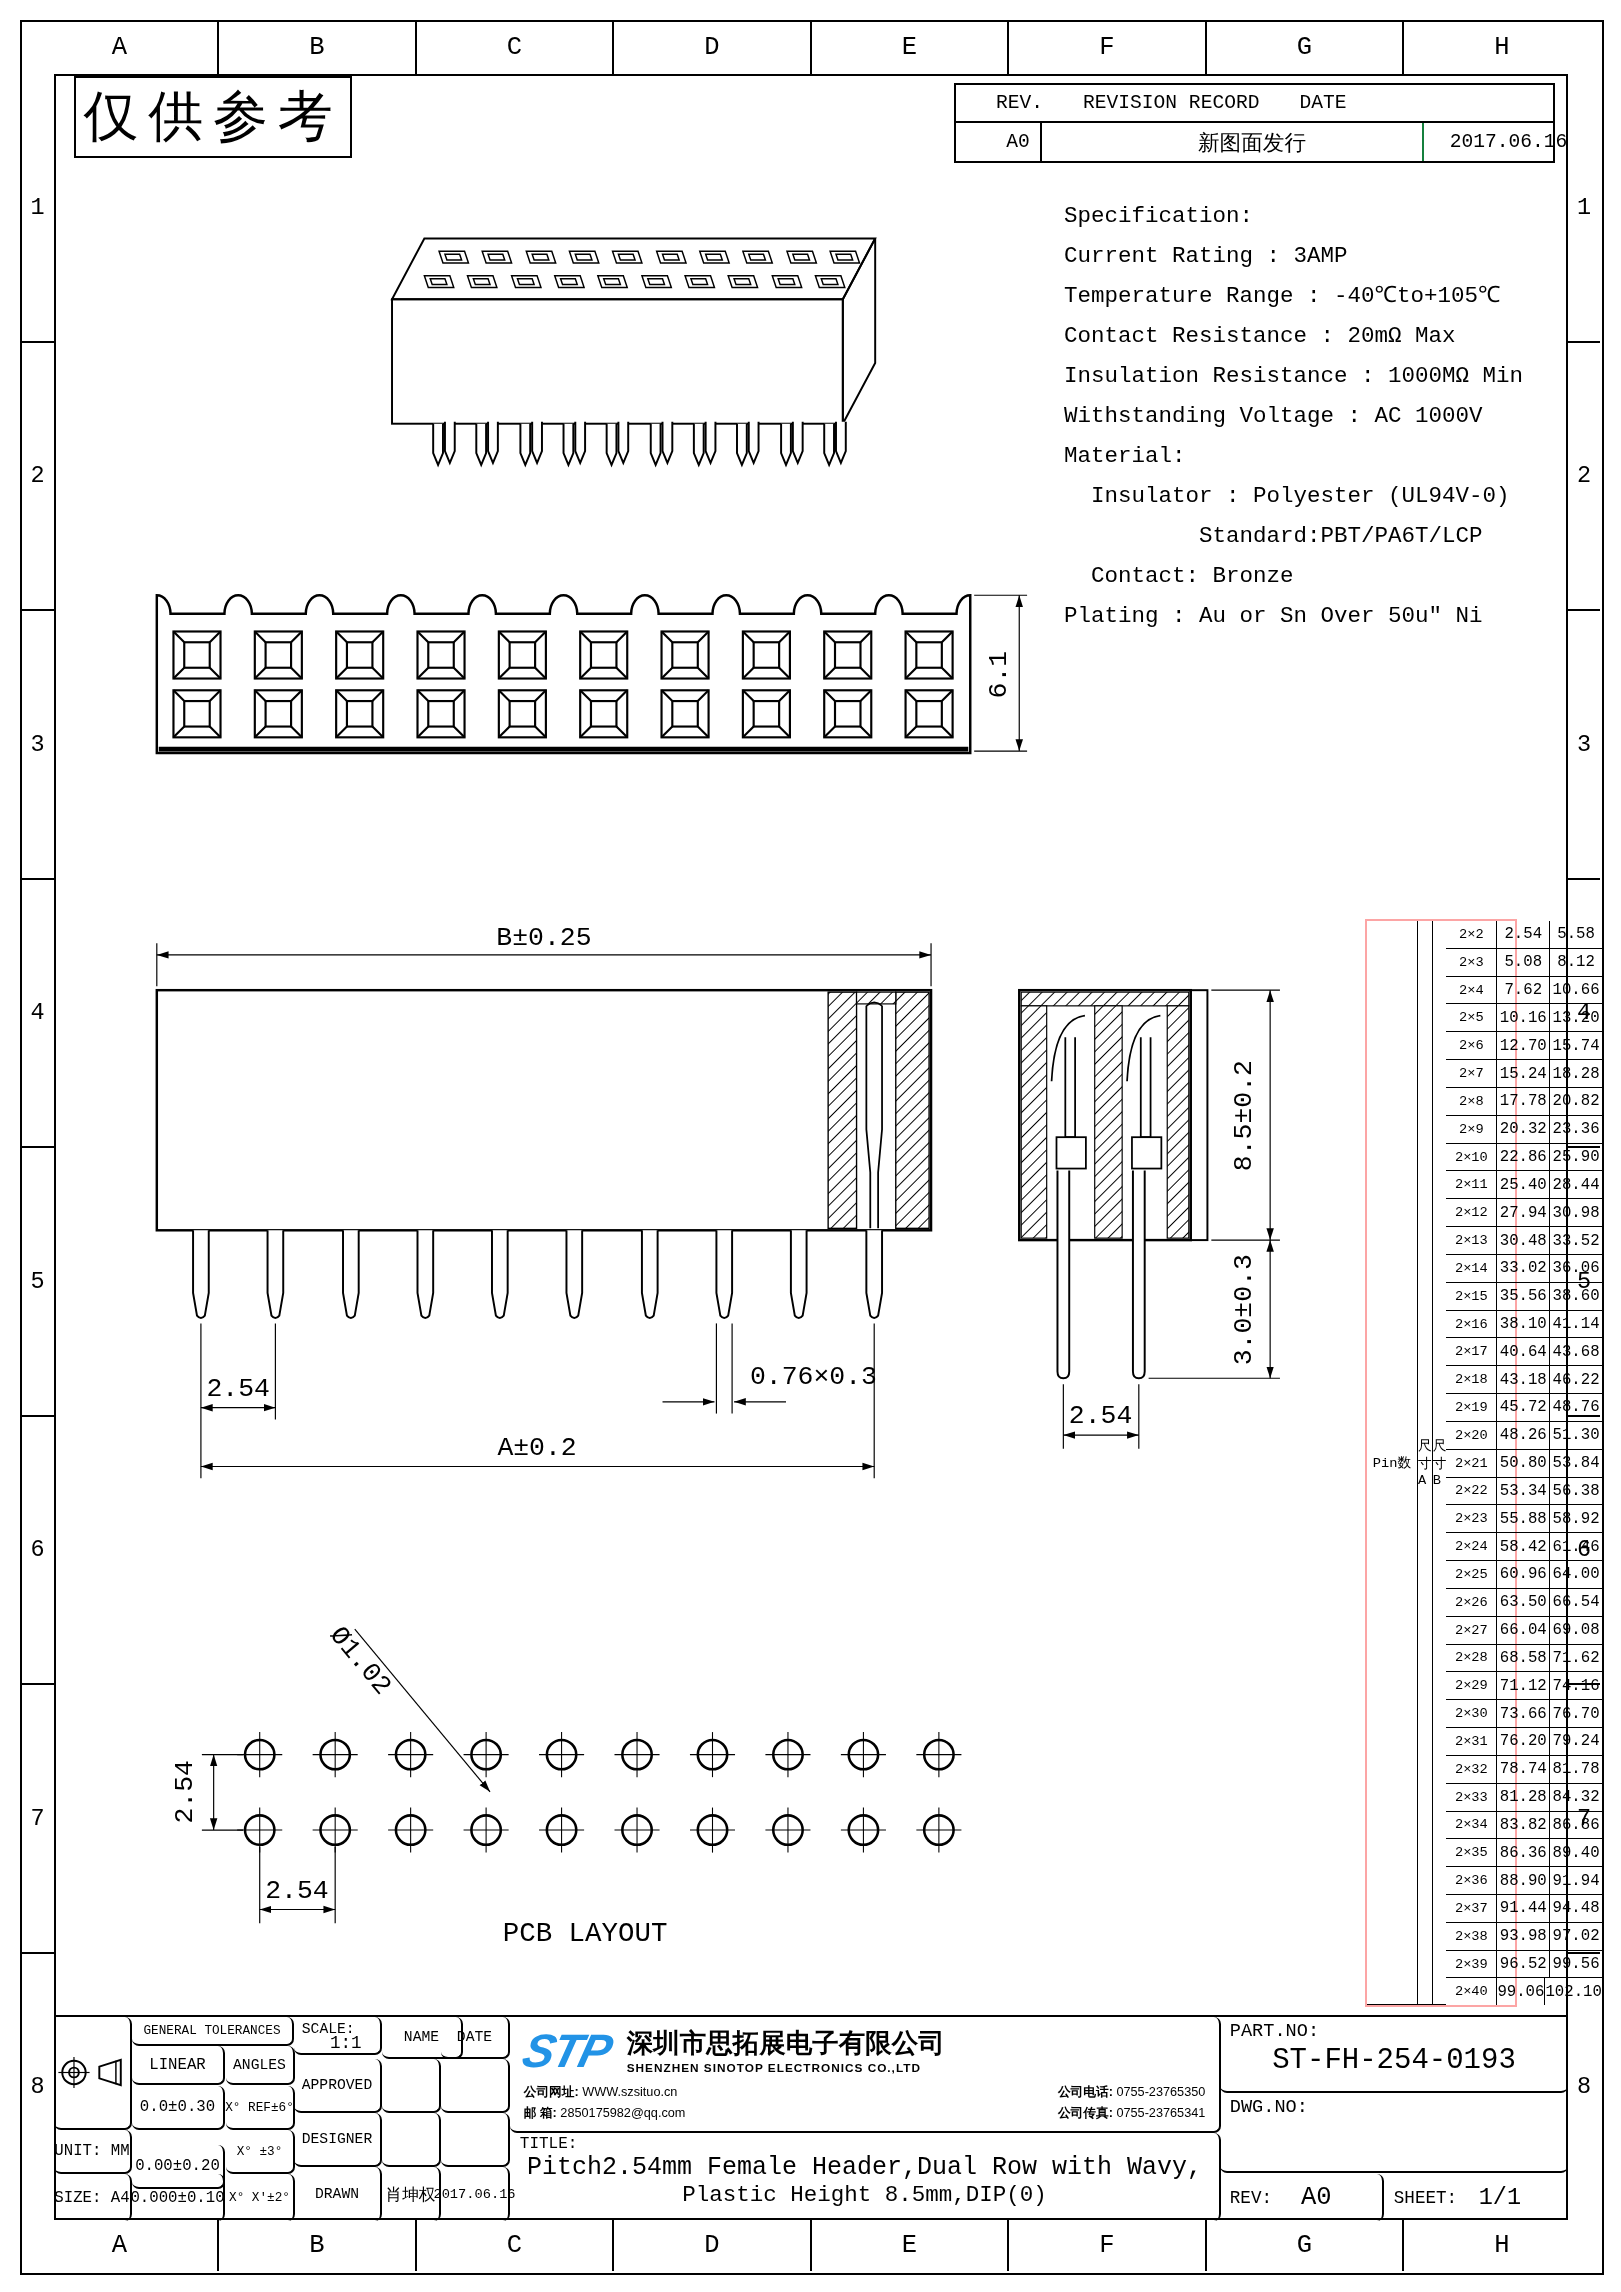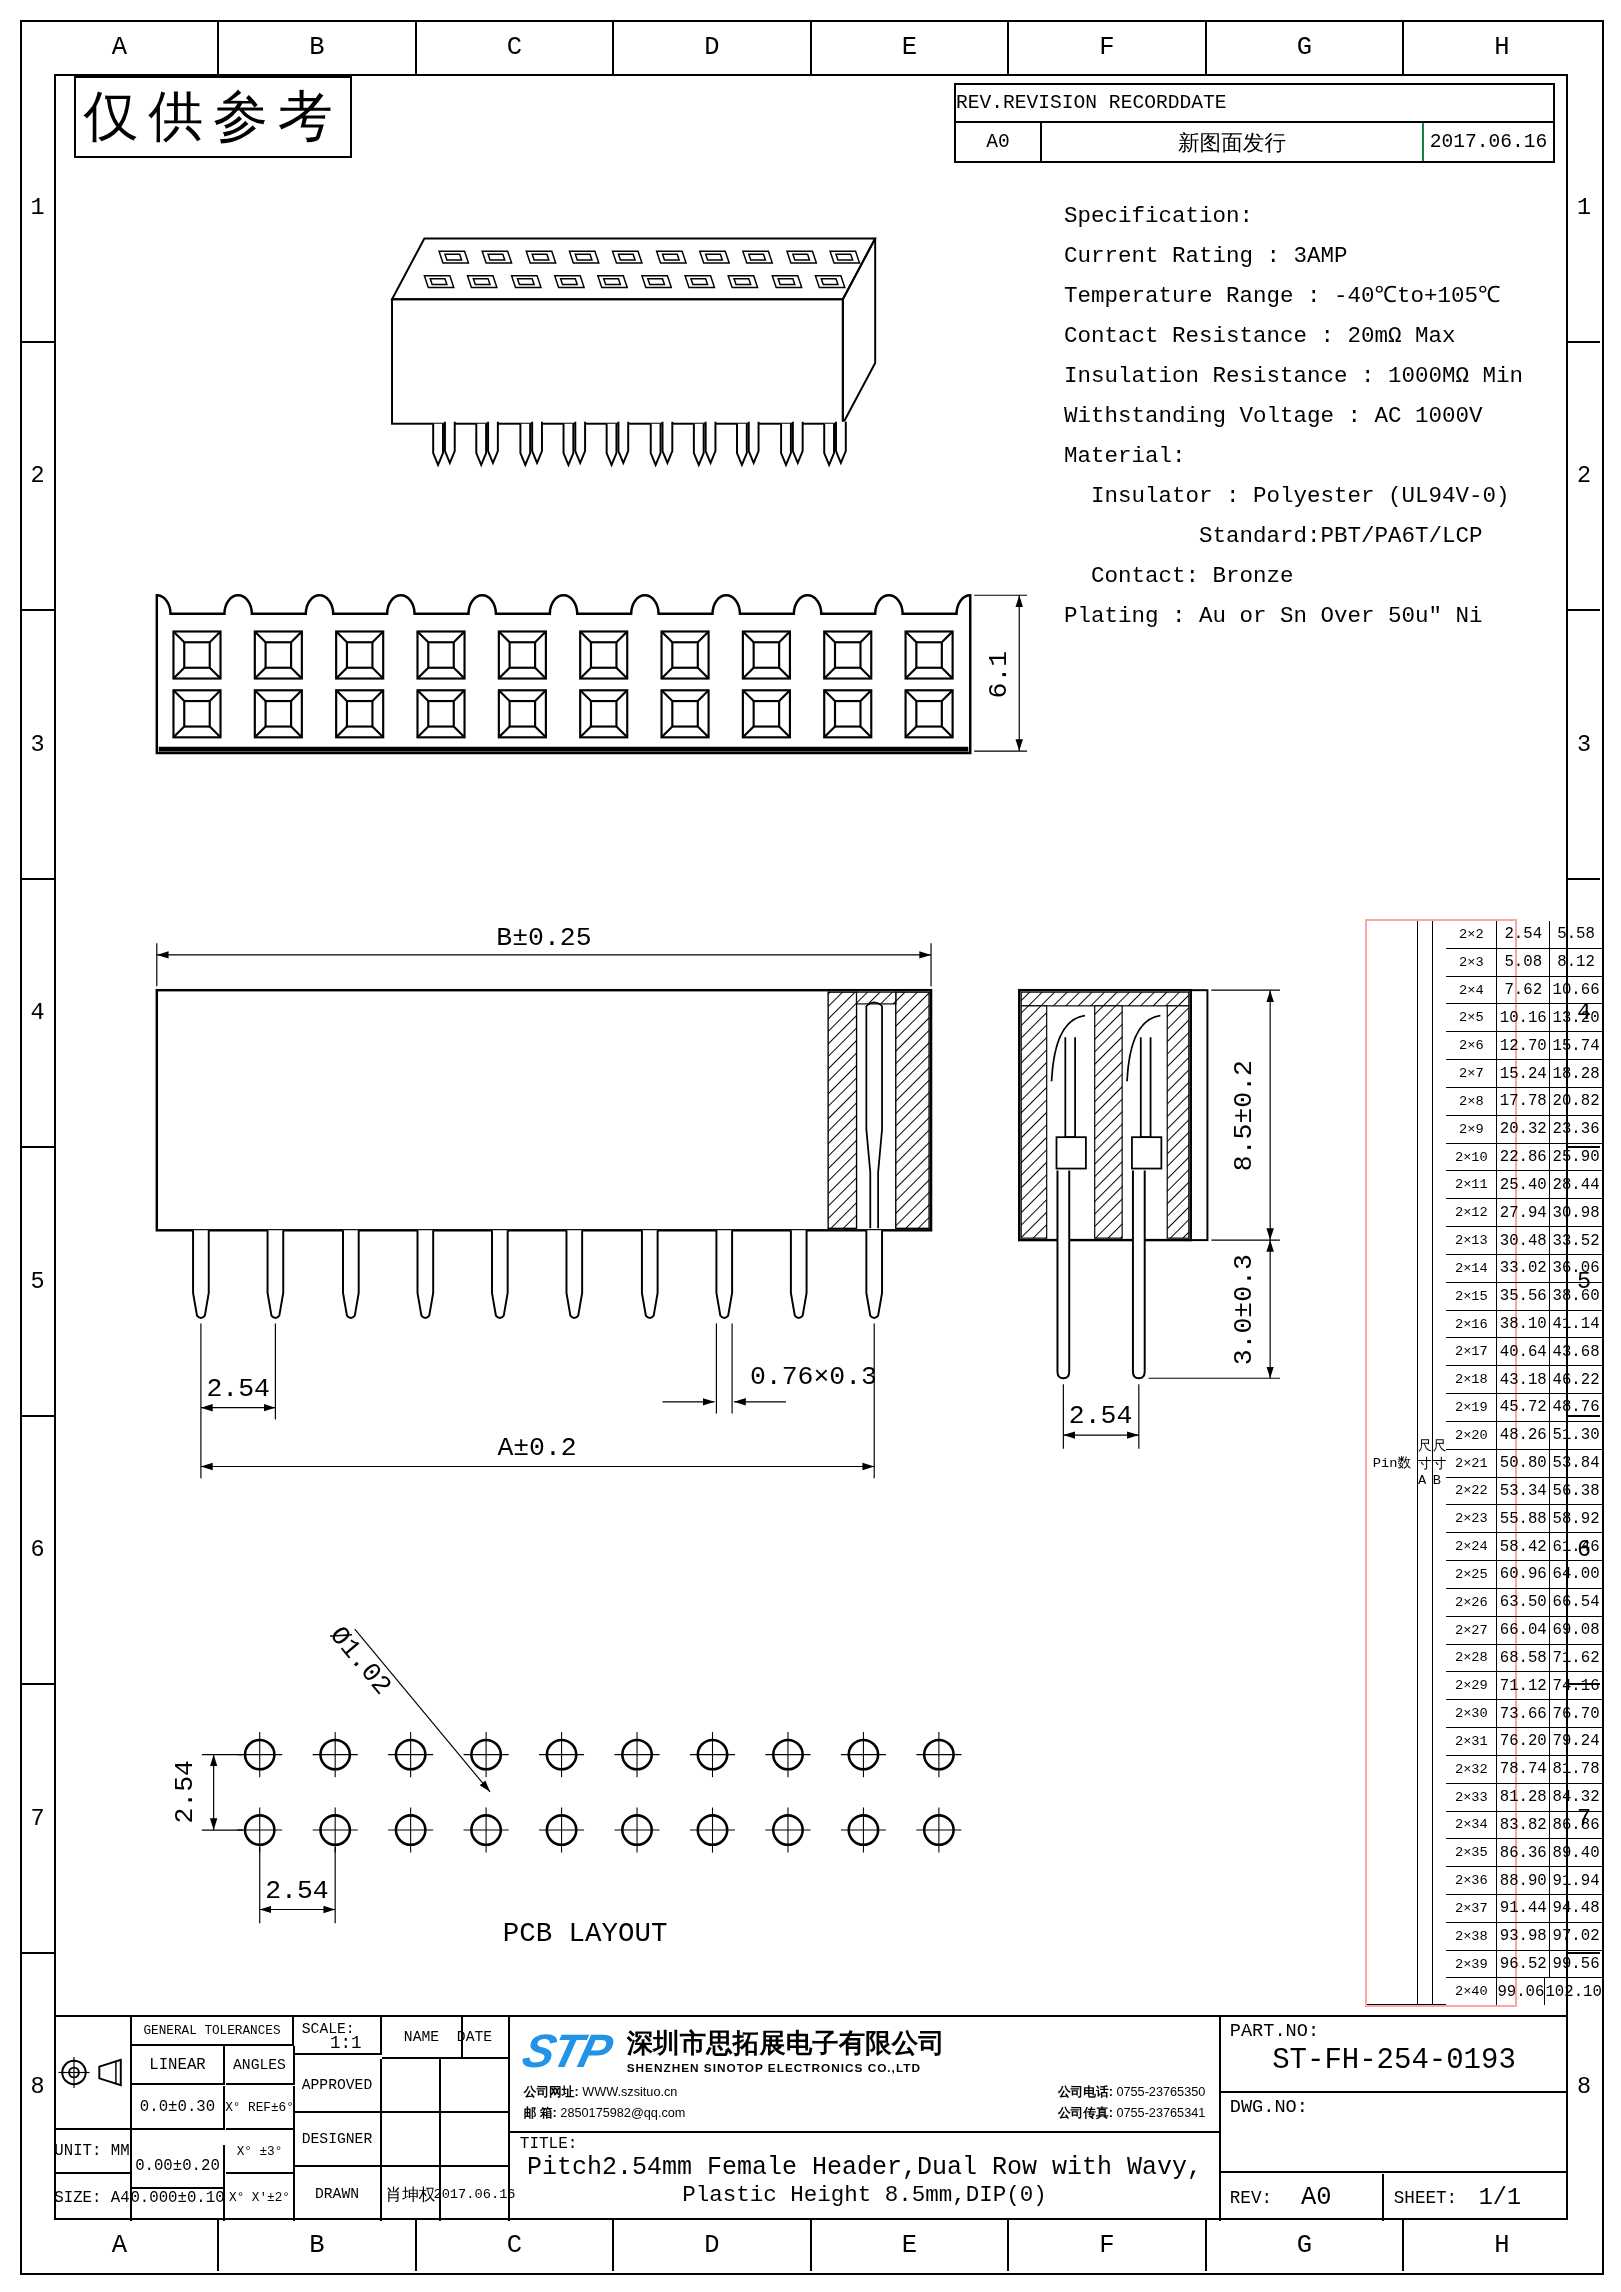--- a/index.html
+++ b/index.html
@@ -18,40 +18,40 @@
                 font-size:23.5px;border-bottom:2px solid #000;}
   .band-v .cell:last-child{border-bottom:none;}
   
   .watermark{left:74px;top:76px;width:278px;height:82px;border:2.9px solid #000;box-sizing:border-box;
              display:flex;align-items:center;justify-content:center;font-size:55px;letter-spacing:9.8px;
              font-family:"Liberation Sans","DejaVu Sans",sans-serif;}
   
   .revtab{left:954px;top:83px;width:601px;border:2.5px solid #000;box-sizing:border-box;font-size:19.6px;}
   .revtab .r{display:flex;height:36px;}
   .revtab .r+.r{border-top:2px solid #000;}
-  .revtab .c{display:flex;align-items:center;justify-content:center;box-sizing:border-box;}
+  .revtab .c{display:flex;align-items:center;justify-content:center;box-sizing:border-box;padding-left:40px;}
   .revtab .c1{width:86px;border-right:2px solid #000;}
   .revtab .c2{flex:1;border-right:2px solid #15803d;}
   .revtab .c3{width:129px;}
   
   .spec{left:1064px;top:196px;width:502px;font-size:22.5px;line-height:40px;white-space:pre;}
   
   .pintab{left:1365px;top:919px;width:152px;height:1088px;border:2px solid #fca5a5;box-sizing:border-box;
           display:flex;font-size:15.7px;}
   .pintab .row{flex:1;display:flex;border-bottom:1.5px solid #000;box-sizing:border-box;}
   .pintab .row:last-child{border-bottom:none;}
   .pintab .pc{display:flex;align-items:center;justify-content:center;box-sizing:border-box;}
   .pintab .pc1{width:51px;border-right:1.5px solid #000;font-size:13.7px;}
   .pintab .pc2{flex:1;border-right:1.5px solid #000;}
   .pintab .pc3{flex:1;}
   .pintab .hdr{font-size:13.7px;}
   
   .tblock{left:54px;top:2015px;width:1514px;height:204px;border-top:2.9px solid #000;box-sizing:content-box;}
   .tb{position:absolute;box-sizing:border-box;display:flex;align-items:center;justify-content:center;
-      font-size:15.7px;white-space:nowrap;}
+      font-size:15.7px;white-space:nowrap;border-radius:7px;}
   .br{border-right:2px solid #000;}
   .bb{border-bottom:2px solid #000;}
   .lab{position:absolute;left:7.8px;top:3.9px;font-size:14.7px;}
   .logo{font-family:"Liberation Sans","DejaVu Sans",sans-serif;font-style:italic;font-weight:bold;
         font-size:47px;transform:skewX(-14deg);letter-spacing:-2px;}
   .cmpname{font-family:"Liberation Sans","DejaVu Sans",sans-serif;}
   
   svg text{font-family:"Liberation Mono","DejaVu Sans Mono",monospace;fill:#000;}
   .ol{fill:none;stroke:#000;stroke-width:2.5;}
   .ol2{fill:none;stroke:#000;stroke-width:2;}

